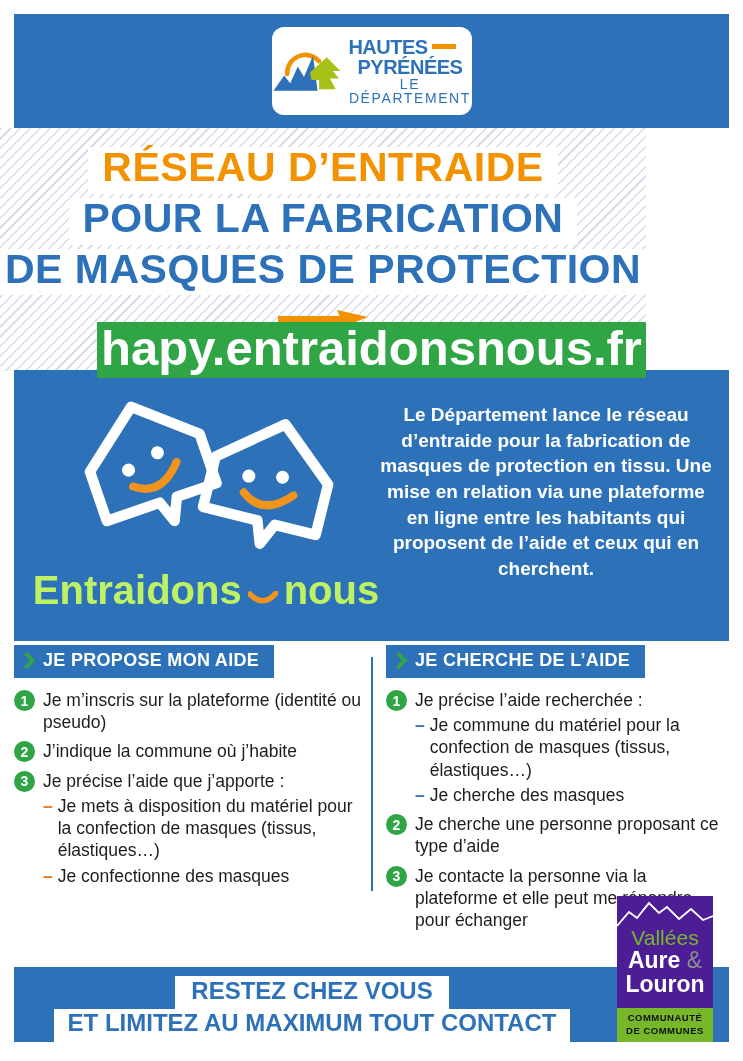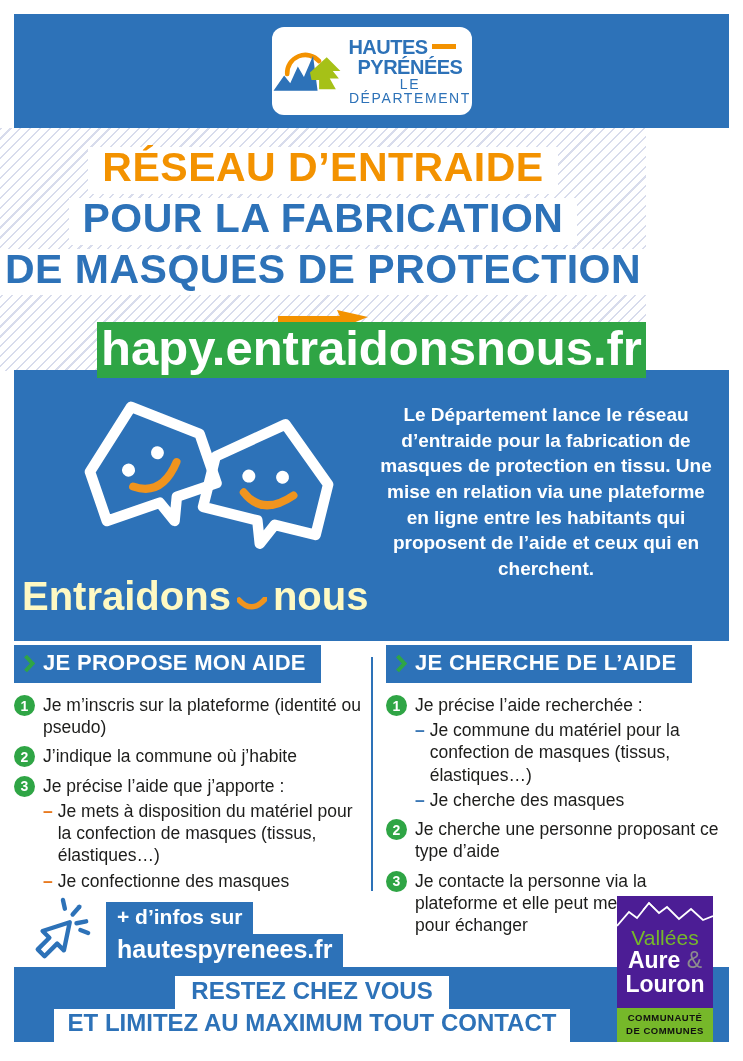--- a/index.html
+++ b/index.html
@@ -29,34 +29,34 @@
   .title-arrow{margin-top:9px;}
 
   
   .green-banner{position:absolute;top:322px;left:97px;width:549px;height:56px;background:#2fa545;
                 display:flex;align-items:center;justify-content:center;z-index:3;}
   .green-banner span{color:#fff;font-weight:800;font-size:49px;padding-bottom:4px;white-space:nowrap;}
 
   
   .blue-main{position:absolute;top:370px;left:14px;right:14px;height:271px;background:#2d72b8;z-index:1;}
   .houses{position:absolute;left:22px;top:10px;}
-  .brand{position:absolute;left:8px;top:204px;width:368px;display:flex;align-items:center;
-         justify-content:flex-start;gap:6px;color:#fef9c3;font-weight:800;font-size:40px;}
+  .brand{position:absolute;left:8px;top:198px;width:368px;display:flex;align-items:center;
+         justify-content:center;gap:6px;color:#bef264;font-weight:800;font-size:40px;}
   .brand .swoosh{margin-top:16px;}
   .intro-par{position:absolute;right:12px;top:32px;width:342px;color:#fff;font-weight:700;
              font-size:19px;line-height:1.35;text-align:center;}
 
   
   .columns{position:absolute;top:645px;left:14px;width:715px;height:258px;}
   .col{position:absolute;top:0;}
   .col-left{left:0;width:350px;}
   .col-right{left:372px;width:343px;}
   .col-divider{position:absolute;left:357px;top:12px;width:2px;height:234px;background:#2d72b8;}
   .col-header{display:inline-flex;align-items:center;gap:8px;background:#2d72b8;color:#fff;
-              font-weight:800;font-size:22px;letter-spacing:0.3px;padding:5px 15px 7px 9px;white-space:nowrap;}
+              font-weight:800;font-size:18px;letter-spacing:0.3px;padding:5px 15px 7px 9px;white-space:nowrap;}
   .list{margin-top:11px;display:flex;flex-direction:column;gap:7px;}
   .item{display:flex;gap:8px;}
   .badge{flex:0 0 auto;width:21px;height:21px;border-radius:50%;background:#2fa545;color:#fff;
          font-size:14px;font-weight:700;display:flex;align-items:center;justify-content:center;margin-top:1px;}
   .item-body{font-size:17.5px;line-height:1.27;color:#1d1d1b;}
   .subs{margin-top:3px;display:flex;flex-direction:column;gap:3px;}
   .sub{display:flex;gap:5px;font-size:17.5px;line-height:1.27;color:#1d1d1b;}
   .sub-dash{font-weight:700;}
   .dash-orange{color:#e8791e;}
   .dash-blue{color:#3a77b5;}
@@ -212,35 +212,20 @@
           <span class="item-body">Je cherche une personne proposant ce type d’aide</span>
         </div>
         <div class="item">
           <span class="badge">3</span>
           <span class="item-body">Je contacte la personne via la plateforme et elle peut me répondre pour échanger</span>
         </div>
       </div>
     </div>
   </div>
 
-  <div class="info-row">
-    <svg width="62" height="68" viewBox="0 0 64 70">
-      <g stroke="#2d72b8" stroke-width="4.5" fill="none" stroke-linecap="round" stroke-linejoin="round">
-        <path d="M8,54 L20,42 L13,35 L41,26 L35,55 L28,48 L15,61 Z"></path>
-        <path d="M44,18 L51,10"></path>
-        <path d="M48,27 L58,25"></path>
-        <path d="M36,12 L34,3"></path>
-        <path d="M52,34 L60,37"></path>
-      </g>
-    </svg>
-    <div class="info-boxes">
-      <span class="info-box1">+ d’infos sur</span>
-      <span class="info-box2">hautespyrenees.fr</span>
-    </div>
-  </div>
 
   <div class="band band-bottom">
     <div class="footer-boxes">
       <span class="fbox fbox1">RESTEZ CHEZ VOUS</span>
       <span class="fbox fbox2">ET LIMITEZ AU MAXIMUM TOUT CONTACT</span>
     </div>
   </div>
 
   <div class="cc-logo">
     <svg width="96" height="34" viewBox="0 0 96 34">

